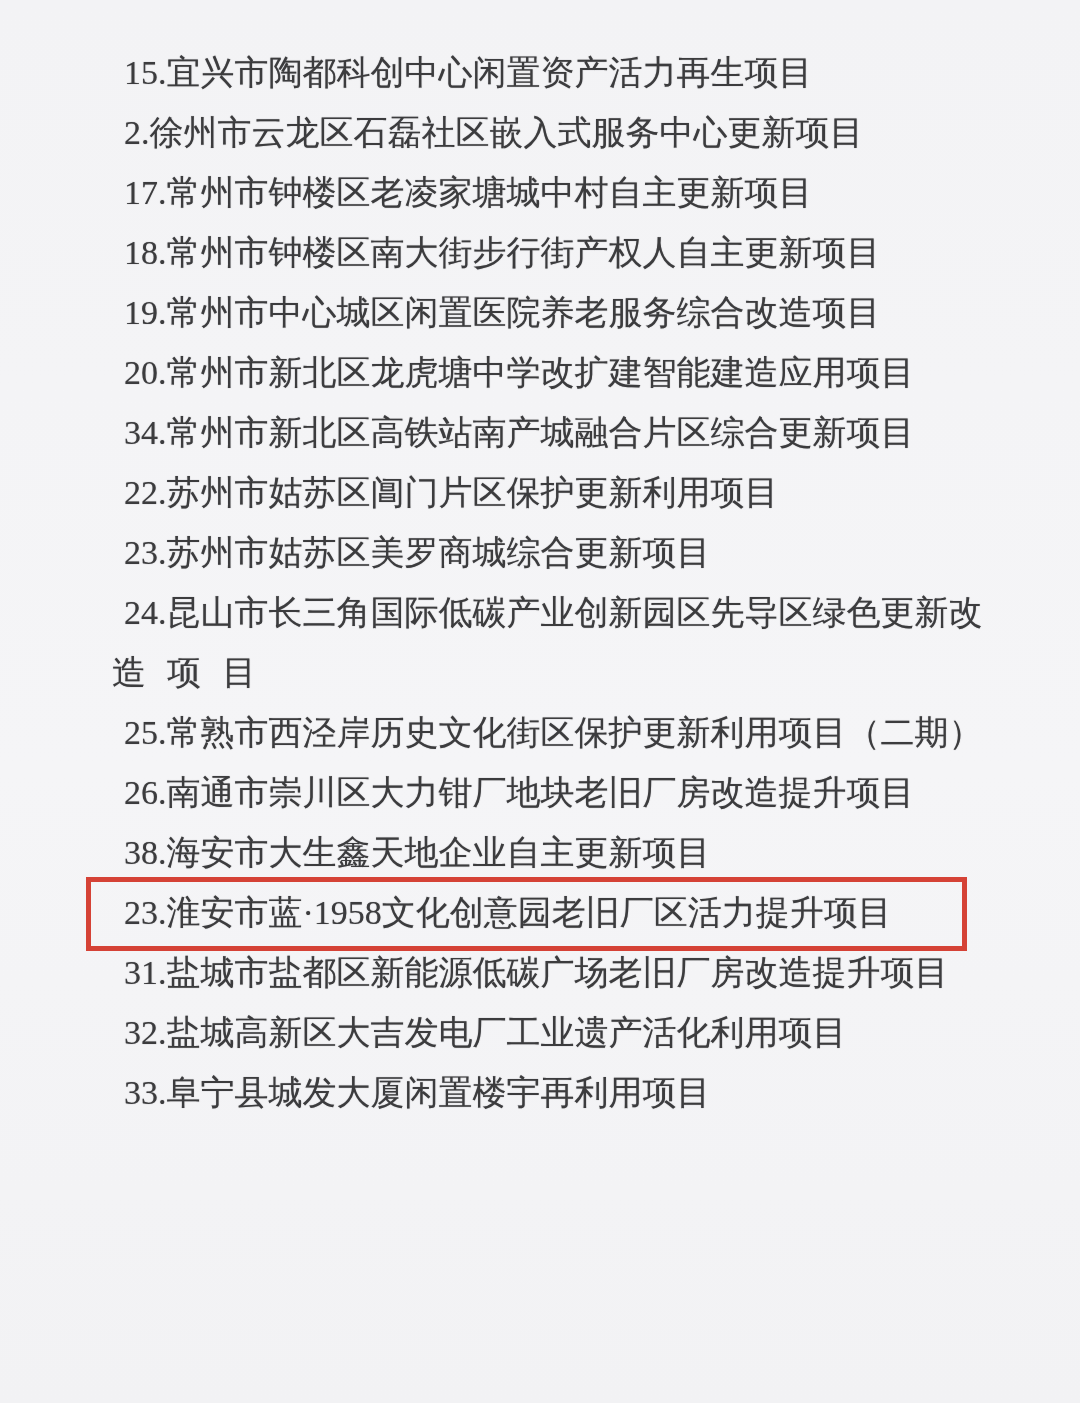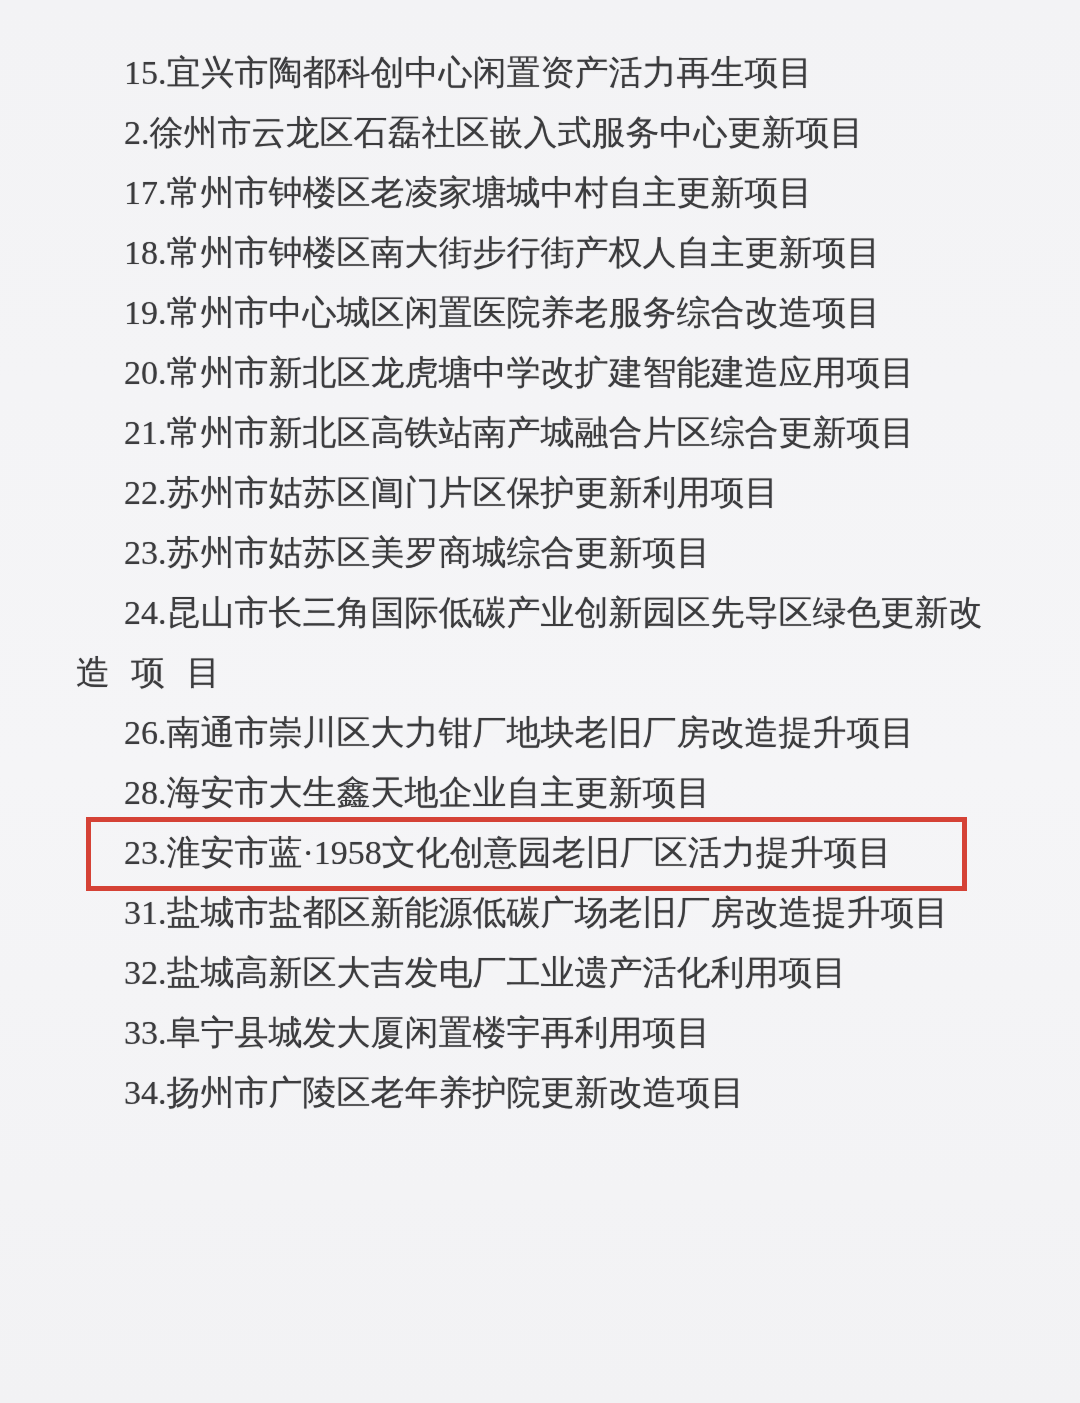--- a/index.html
+++ b/index.html
@@ -28,20 +28,21 @@
     line-height: 60px;
     height: 60px;
     white-space: nowrap;
     text-shadow: 0 0 1px rgba(70, 70, 72, 0.55);
   }
   .first {
     text-indent: 48px;
   }
   .cont {
     letter-spacing: 0.62em;
+    margin-left: 36px;
   }
   .highlight-box {
     position: absolute;
     left: 10px;
     right: 39px;
     top: -6px;
     bottom: -8px;
     border-style: solid;
     border-width: 5px;
     pointer-events: none;
@@ -64,48 +65,48 @@
       <div class="item">
         <div class="line first">18.常州市钟楼区南大街步行街产权人自主更新项目</div>
       </div>
       <div class="item">
         <div class="line first">19.常州市中心城区闲置医院养老服务综合改造项目</div>
       </div>
       <div class="item">
         <div class="line first">20.常州市新北区龙虎塘中学改扩建智能建造应用项目</div>
       </div>
       <div class="item">
-        <div class="line first">21.常州市新北区高铁站南产城融合片区综合更新项目</div>
+        <div class="line first">34.常州市新北区高铁站南产城融合片区综合更新项目</div>
       </div>
       <div class="item">
         <div class="line first">22.苏州市姑苏区阊门片区保护更新利用项目</div>
       </div>
       <div class="item">
         <div class="line first">23.苏州市姑苏区美罗商城综合更新项目</div>
       </div>
       <div class="item">
         <div class="line first">24.昆山市长三角国际低碳产业创新园区先导区绿色更新改</div>
         <div class="line cont">造项目</div>
       </div>
       <div class="item">
+        <div class="line first">25.常熟市西泾岸历史文化街区保护更新利用项目（二期）</div>
+      </div>
+      <div class="item">
         <div class="line first">26.南通市崇川区大力钳厂地块老旧厂房改造提升项目</div>
       </div>
       <div class="item">
-        <div class="line first">28.海安市大生鑫天地企业自主更新项目</div>
+        <div class="line first">38.海安市大生鑫天地企业自主更新项目</div>
       </div>
       <div class="item">
         <div class="highlight-box" style="border-color: rgb(213, 66, 54);"></div>
         <div class="line first">23.淮安市蓝·1958文化创意园老旧厂区活力提升项目</div>
       </div>
       <div class="item">
         <div class="line first">31.盐城市盐都区新能源低碳广场老旧厂房改造提升项目</div>
       </div>
       <div class="item">
         <div class="line first">32.盐城高新区大吉发电厂工业遗产活化利用项目</div>
       </div>
       <div class="item">
         <div class="line first">33.阜宁县城发大厦闲置楼宇再利用项目</div>
       </div>
-      <div class="item">
-        <div class="line first">34.扬州市广陵区老年养护院更新改造项目</div>
-      </div>
     </div>
 </div>
 
 </body></html>

